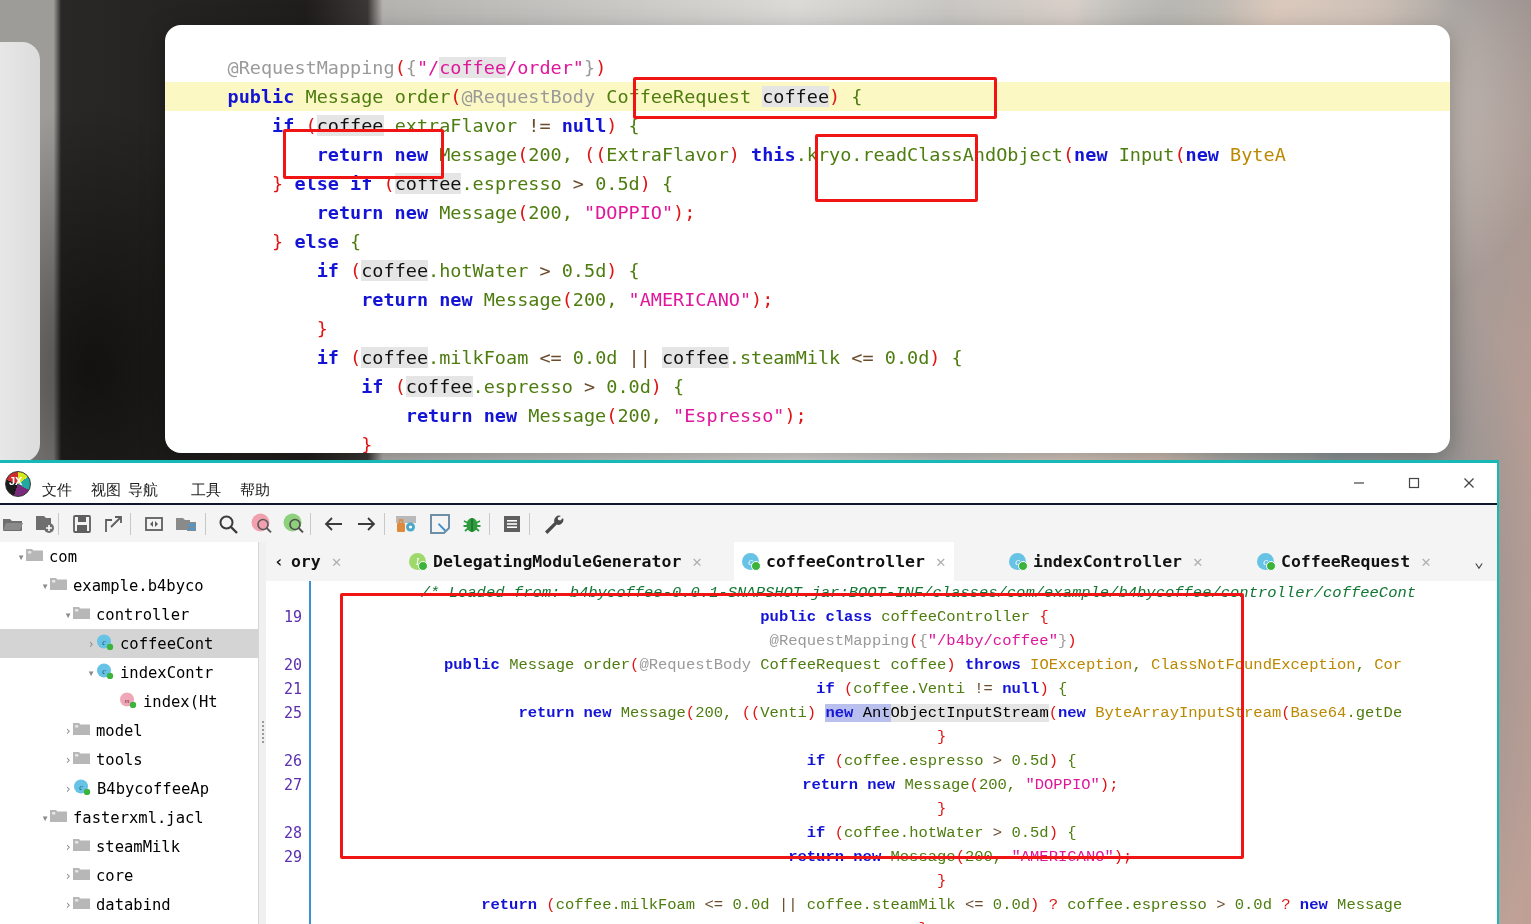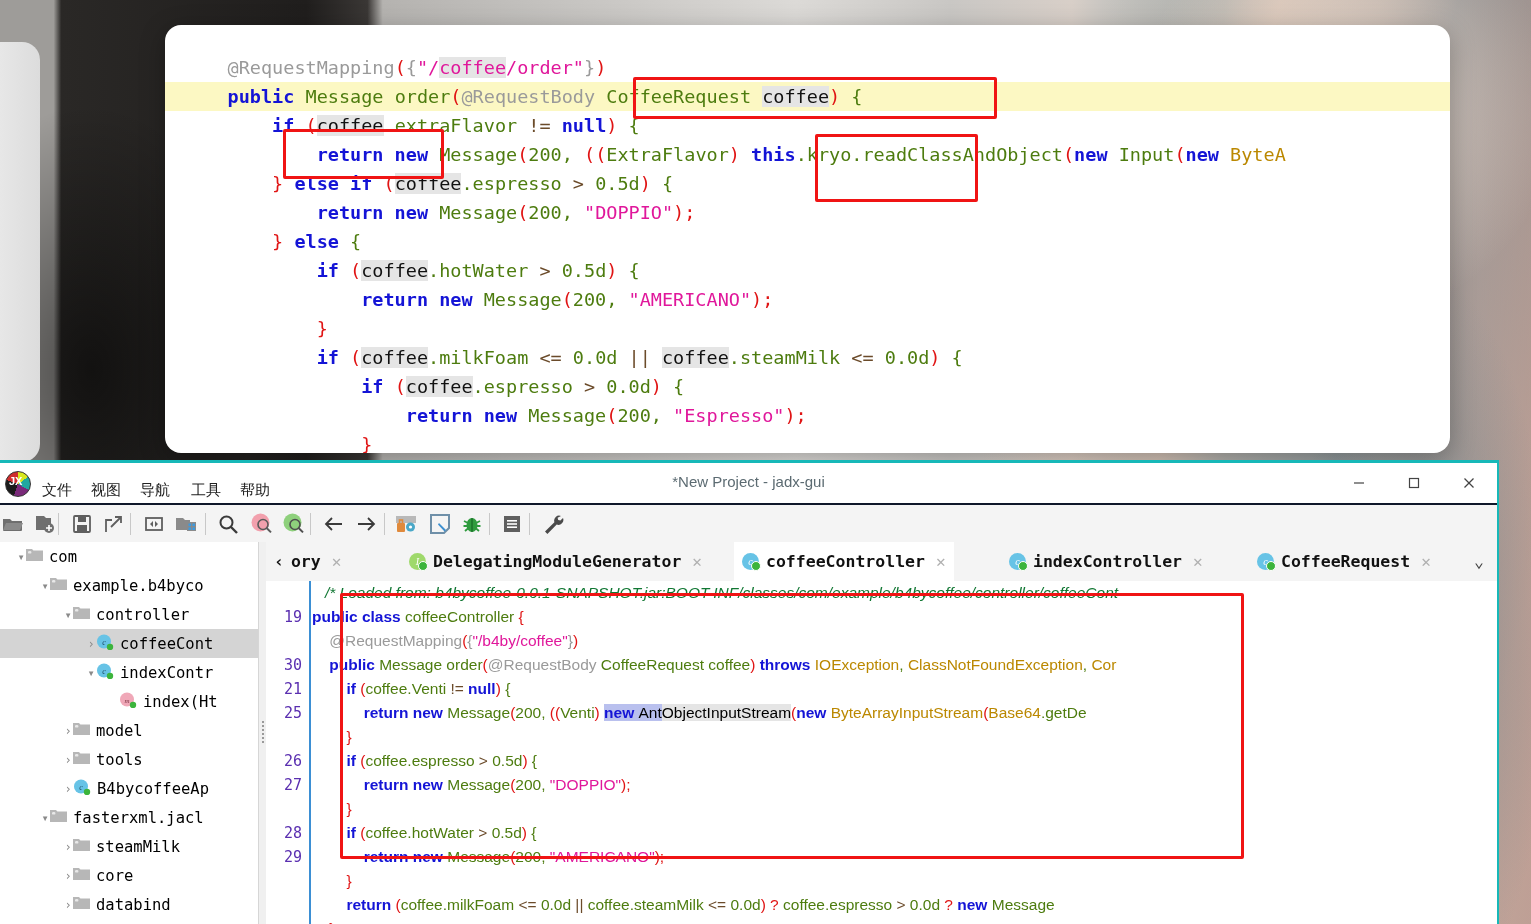--- a/index.html
+++ b/index.html
@@ -106,21 +106,21 @@
   .bc{background:#67c3e6;}
   .bi{background:#9fd96b;}
 
   
   #editor{position:absolute;left:266px;right:0;top:118px;bottom:0;background:#fff;overflow:hidden;}
   #gutter{position:absolute;left:0;top:0;width:42px;bottom:0;background:#fff;}
   #gutter .g{height:24px;line-height:24px;text-align:right;padding-right:6px;color:#5a2fb0;
     font-family:"DejaVu Sans Mono","Liberation Mono",monospace;font-size:15px;}
   #gutter-rule{position:absolute;left:43px;top:0;bottom:0;width:2px;background:#3b8fd4;}
   #code{position:absolute;left:46px;top:0;right:0;bottom:0;white-space:pre;
-    font-family:Liberation Sans, sans-serif;font-size:15.5px;line-height:24px;padding-top:0;}
+    font-family:Liberation Mono, monospace;font-size:15.5px;line-height:24px;padding-top:0;text-align:center;}
   #code .cl{display:block;height:24px;}
 </style>
 </head>
 <body>
 
 <div id="wallpaper"></div>
 <div id="wall-card"></div>
 
 <div id="code-popup">
   <div id="popup-code"><span class="ln"><span class="ann">    @RequestMapping</span><span class="paren">(</span><span class="ann">{</span><span class="str">"/</span><span class="mark str">coffee</span><span class="str">/order"</span><span class="ann">}</span><span class="paren">)</span></span><span class="ln hl-line"><span class="kw">    public </span><span class="type">Message order</span><span class="paren">(</span><span class="ann">@RequestBody</span><span class="type"> CoffeeRequest </span><span class="mark">coffee</span><span class="paren">)</span><span class="type"> {</span></span><span class="ln"><span class="kw">        if </span><span class="paren">(</span><span class="mark">coffee</span><span class="type">.extraFlavor </span><span class="op">!= </span><span class="kw">null</span><span class="paren">) </span><span class="type">{</span></span><span class="ln"><span class="kw">            return new </span><span class="type">Message</span><span class="paren">(</span><span class="num">200</span><span class="type">, </span><span class="paren">((</span><span class="type">ExtraFlavor</span><span class="paren">) </span><span class="kw">this</span><span class="type">.kryo.readClassAndObject</span><span class="paren">(</span><span class="kw">new </span><span class="type">Input</span><span class="paren">(</span><span class="kw">new </span><span class="gold">ByteA</span></span><span class="ln"><span class="paren">        } </span><span class="kw">else if </span><span class="paren">(</span><span class="mark">coffee</span><span class="type">.espresso </span><span class="op">&gt; </span><span class="num">0.5d</span><span class="paren">) </span><span class="type">{</span></span><span class="ln"><span class="kw">            return new </span><span class="type">Message</span><span class="paren">(</span><span class="num">200</span><span class="type">, </span><span class="str">"DOPPIO"</span><span class="paren">);</span></span><span class="ln"><span class="paren">        } </span><span class="kw">else </span><span class="type">{</span></span><span class="ln"><span class="kw">            if </span><span class="paren">(</span><span class="mark">coffee</span><span class="type">.hotWater </span><span class="op">&gt; </span><span class="num">0.5d</span><span class="paren">) </span><span class="type">{</span></span><span class="ln"><span class="kw">                return new </span><span class="type">Message</span><span class="paren">(</span><span class="num">200</span><span class="type">, </span><span class="str">"AMERICANO"</span><span class="paren">);</span></span><span class="ln"><span class="paren">            }</span></span><span class="ln"><span class="kw">            if </span><span class="paren">(</span><span class="mark">coffee</span><span class="type">.milkFoam </span><span class="op">&lt;= </span><span class="num">0.0d</span><span class="op"> || </span><span class="mark">coffee</span><span class="type">.steamMilk </span><span class="op">&lt;= </span><span class="num">0.0d</span><span class="paren">) </span><span class="type">{</span></span><span class="ln"><span class="kw">                if </span><span class="paren">(</span><span class="mark">coffee</span><span class="type">.espresso </span><span class="op">&gt; </span><span class="num">0.0d</span><span class="paren">) </span><span class="type">{</span></span><span class="ln"><span class="kw">                    return new </span><span class="type">Message</span><span class="paren">(</span><span class="num">200</span><span class="type">, </span><span class="str">"Espresso"</span><span class="paren">);</span></span><span class="ln"><span class="paren">                }</span></span></div>
@@ -131,24 +131,23 @@
 </div>
 
 <div id="jadx">
 
   <div id="titlebar">
     <div id="logo">
         <span>JX</span>
       </div>
     <div class="menu" style="left:42px">文件</div>
     <div class="menu" style="left:91px">视图</div>
-    <div class="menu" style="left:140px">导航</div>
+    <div class="menu" style="left:128px">导航</div>
     <div class="menu" style="left:191px">工具</div>
     <div class="menu" style="left:240px">帮助</div>
-    <div id="win-title">*New Project - jadx-gui</div>
     <div class="wbtn" style="left:1332px">
       <svg width="16" height="16" viewBox="0 0 16 16">
           <line x1="3" y1="8" x2="13" y2="8" stroke="#444" stroke-width="1.2"></line>
         </svg>
     </div>
     <div class="wbtn" style="left:1387px">
       <svg width="16" height="16" viewBox="0 0 16 16">
           <rect x="3.5" y="3.5" width="9" height="9" fill="none" stroke="#444" stroke-width="1.2"></rect>
         </svg>
     </div>
@@ -436,21 +435,21 @@
     <div class="tab" style="left:1200px">
       <span style="color:#444;font-weight:normal">⌄</span>
     </div>
   </div>
 
   <div id="editor">
     <div id="gutter">
       <div class="g"></div>
       <div class="g">19</div>
       <div class="g"></div>
-      <div class="g">30</div>
+      <div class="g">20</div>
       <div class="g">21</div>
       <div class="g">25</div>
       <div class="g"></div>
       <div class="g">26</div>
       <div class="g">27</div>
       <div class="g"></div>
       <div class="g">28</div>
       <div class="g">29</div>
       <div class="g"></div>
       <div class="g"></div>

